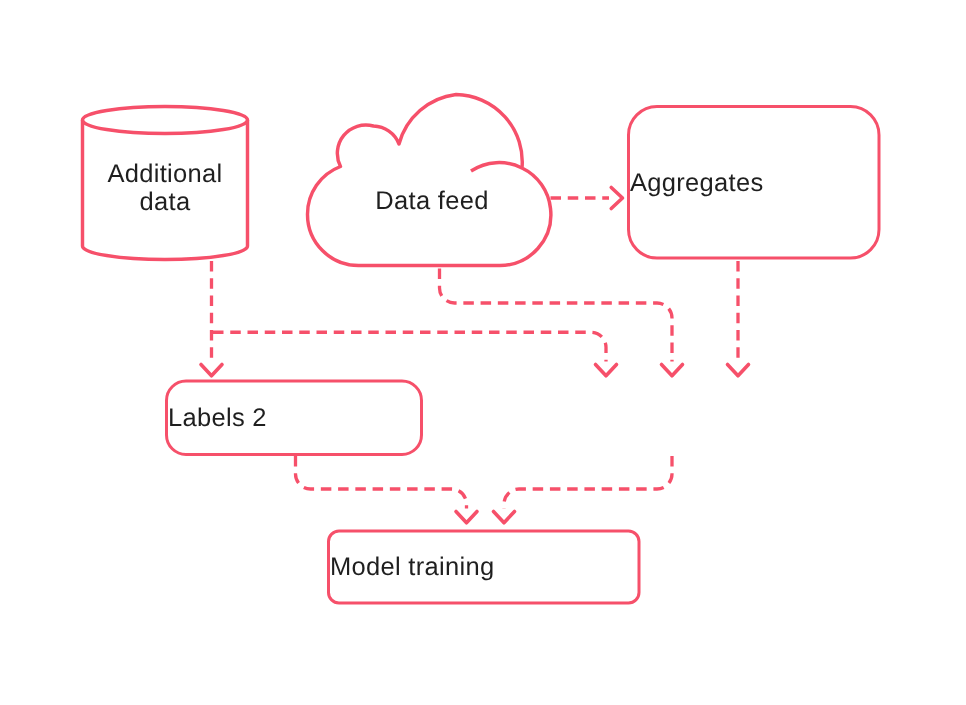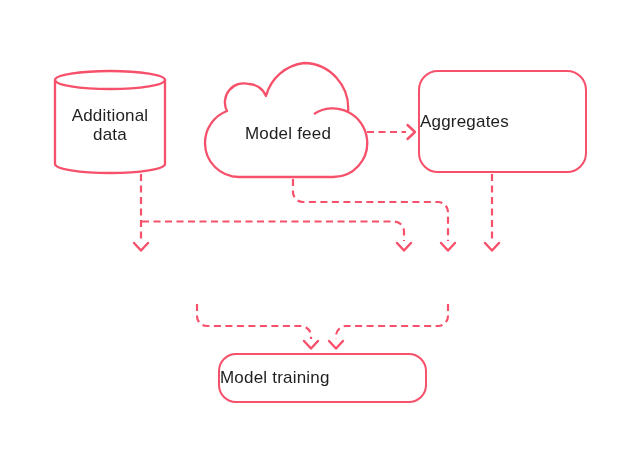--- a/index.html
+++ b/index.html
@@ -97,25 +97,28 @@
     </g>
 
     <g>
       <path class="dash" d="M448 304 V 316 A10 10 0 0 1 438 326 H 346 A10 10 0 0 0 336 336 V 339"></path>
       <path class="head" d="M329 341 L336 348.5 L343 341"></path>
     </g>
   </svg>
 
   <div class="shape-label" style="left:64px; top:106px; width:92px;">Additional data</div>
 
-  <div class="shape-label" style="left:208px; top:124px; width:160px;">Model feed</div>
+  <div class="shape-label" style="left:208px; top:124px; width:160px;">Data feed</div>
 
   <div class="node big" style="left:418px; top:70px; width:169px; height:103px;">
     <span>Aggregates</span>
   </div>
 
+  <div class="node" style="left:110px; top:253px; width:172px; height:51px;">
+    <span>Labels 2</span>
+  </div>
 
 
-  <div class="node" style="left:218px; top:353px; width:209px; height:50px; border-radius:18px;">
+  <div class="node" style="left:218px; top:353px; width:209px; height:50px; border-radius:8px;">
     <span>Model training</span>
   </div>
 
 </div>
 
 </body></html>

